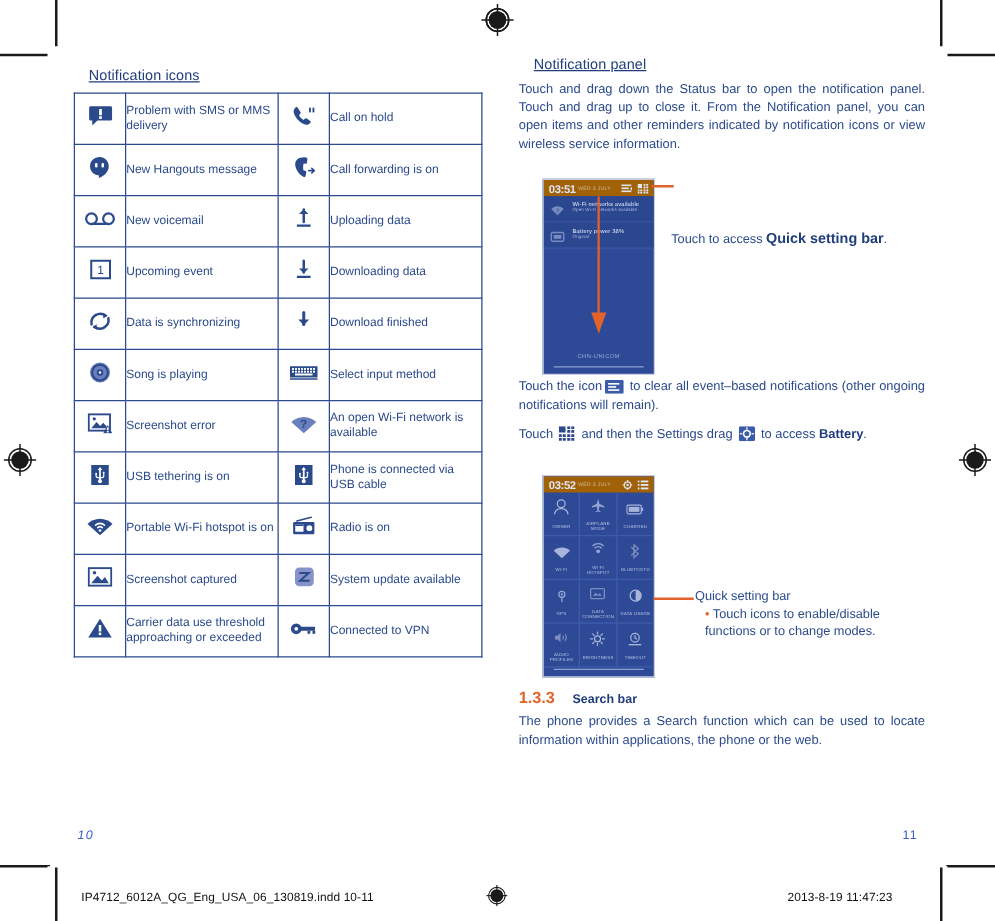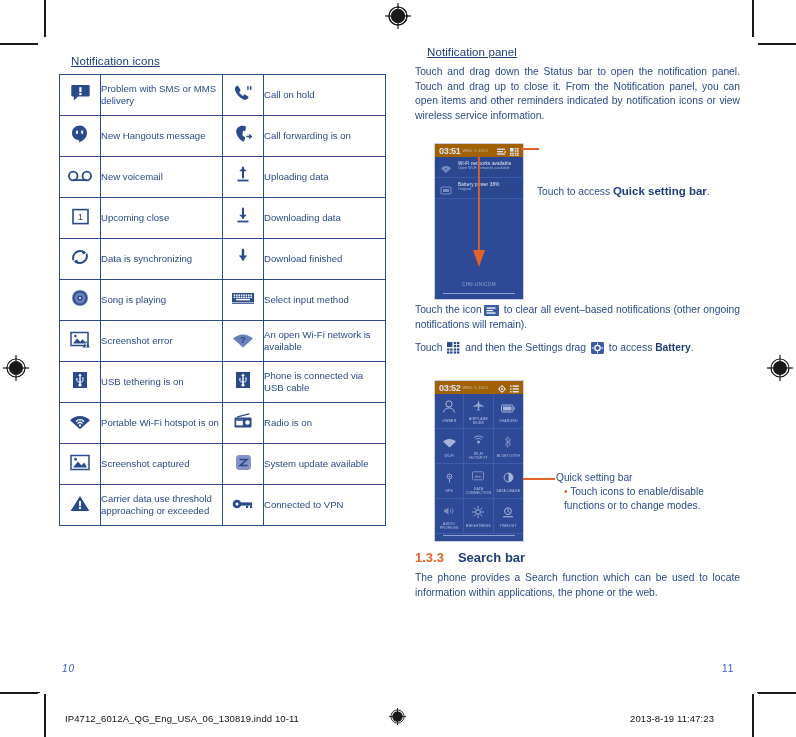--- a/index.html
+++ b/index.html
@@ -115,21 +115,21 @@
   .qs-lb{font-size:3.5px;color:#b9c5e6;letter-spacing:.2px;text-align:center;line-height:4.2px;filter:blur(.3px);}
 
   
   .callout-line{position:absolute;background:#e2622a;height:1.6px;}
   .callout-txt{position:absolute;font-size:10.2px;color:#2b4a8b;line-height:14px;}
   .callout-bullet{color:#e2622a;}
 
   
   .sub-head{margin:0 0 6px 0;display:flex;align-items:baseline;gap:14px;}
   .sub-num{color:#e2622a;font-size:13px;font-weight:bold;}
-  .sub-title{color:#1f3d7a;font-size:13px;font-weight:bold;}
+  .sub-title{color:#1f3d7a;font-size:10px;font-weight:bold;}
 
   
   .pagenum{position:absolute;font-size:10px;color:#3a62c4;letter-spacing:1px;}
   .footer-txt{
     position:absolute;font-family:"Liberation Sans",sans-serif;
     font-size:9.5px;color:#111;letter-spacing:.1px;white-space:nowrap;
   }
 </style>
 </head>
 <body>
@@ -221,21 +221,21 @@
                   <rect x="1.5" y="13.6" width="11" height="1.8" fill="#2b4a8b"></rect>
                 </svg></span></td>
           <td class="lb">Uploading data</td>
         </tr>
 
         <tr>
           <td class="ic"><span class="gl"><svg width="17" height="17" viewBox="0 0 17 17">
                   <rect x="1" y="1.6" width="15" height="14" fill="none" stroke="#2b4a8b" stroke-width="1.6"></rect>
                   <text x="8.5" y="12" font-family="Liberation Sans, sans-serif" font-size="9.5" fill="#2b4a8b" text-anchor="middle">1</text>
                 </svg></span></td>
-          <td class="lb">Upcoming close</td>
+          <td class="lb">Upcoming event</td>
           <td class="ic"><span class="gl"><svg width="14" height="18" viewBox="0 0 14 18">
                   <path d="M7 1.5v9.5" stroke="#2b4a8b" stroke-width="2" stroke-linecap="round"></path>
                   <path d="M3.2 7.8L7 11.6l3.8-3.8" fill="#2b4a8b"></path>
                   <rect x="1.5" y="13.6" width="11" height="1.8" fill="#2b4a8b"></rect>
                 </svg></span></td>
           <td class="lb">Downloading data</td>
         </tr>
 
         <tr>
           <td class="ic"><span class="gl"><svg width="20" height="18" viewBox="0 0 20 18">

